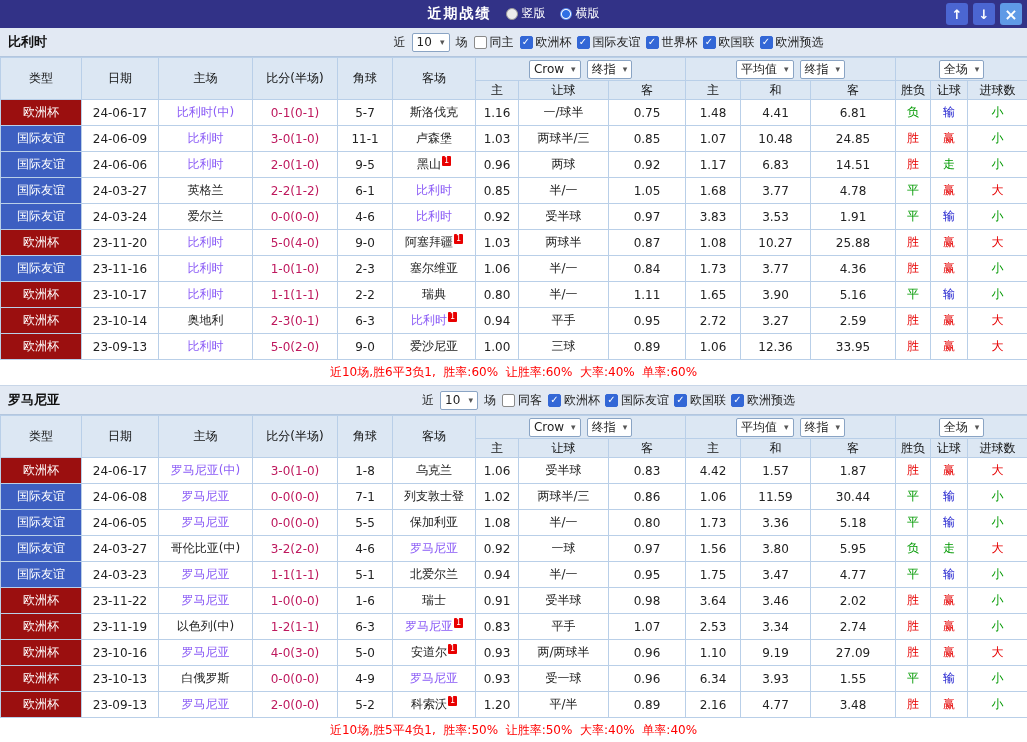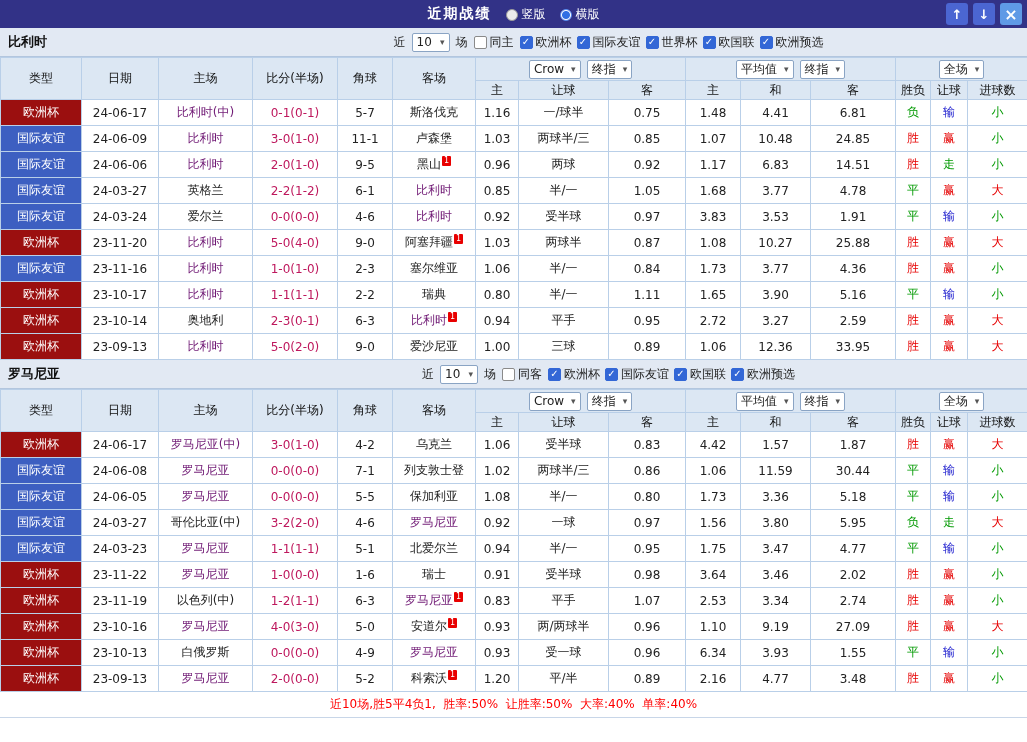--- a/index.html
+++ b/index.html
@@ -1,21 +1,21 @@
 <!DOCTYPE html>
 <html><head>
 <meta charset="utf-8">
 <style>
   *{box-sizing:border-box;margin:0;padding:0}
   html,body{width:1027px;height:742px;overflow:hidden}
   body{font-family:"DejaVu Sans","Liberation Sans",sans-serif;font-size:12px;background:#fff;color:#222}
 
   
   .titlebar{height:28px;background:#323287;position:relative;display:flex;align-items:center;justify-content:center;color:#fff}
-  .tb-center{display:flex;align-items:flex-end;gap:14px}
+  .tb-center{display:flex;align-items:flex-start;gap:14px}
   .tb-title{font-size:14px;font-weight:bold;letter-spacing:2px}
   .radio{display:inline-flex;align-items:center;gap:4px;cursor:pointer;font-size:12px}
   .rd{width:12px;height:12px;border-radius:50%;background:#ececec;border:1px solid #9a9a9a;display:inline-block}
   .rd.on{background:radial-gradient(circle,#2f6fe4 0 3.5px,#fff 4.5px);border-color:#5b8ff2}
   .tb-right{position:absolute;right:5px;top:3px;display:flex;gap:5px}
   .tbtn{width:22px;height:22px;border-radius:3px;background:#4b66d2;color:#fff;display:flex;align-items:center;justify-content:center;font-weight:bold;font-size:13px;cursor:pointer}
   .tbtn.close{background:#5f9ae6;font-size:16px}
 
   
   .sec-header{height:29px;background:#e2e9f3;border-bottom:1px solid #b3c6de;display:flex;align-items:center}
@@ -32,21 +32,21 @@
   table{width:1027px;border-collapse:collapse;table-layout:fixed}
   th,td{border:1px solid #b9cfe8;text-align:center;overflow:hidden;white-space:nowrap;padding:0}
   thead th{background:#dce7f3;font-weight:normal;color:#111}
   tr.h1 th{height:23px}
   tr.h2 th{height:19px}
   tbody td{height:26px;background:#fff;color:#222}
   .ddwrap{display:flex;align-items:flex-end;justify-content:center;gap:6px}
   td.badge{color:#fff}
   td.badge.cup{background:#9b0f0f}
   td.badge.friendly{background:#3d5fc1}
-  .tname.green{color:#701a75}
+  .tname.green{color:#8b5cf6}
   td.score{color:#be185d}
   sup.card{display:inline-block;background:#e80000;color:#fff;font-size:8px;line-height:10px;padding:0 2px;margin-left:1px;vertical-align:super;border-radius:1px}
   .res-red{color:#e60000}
   .res-green{color:#009900}
   .res-blue{color:#1515cc}
   .summary{height:26px;display:flex;align-items:center;justify-content:center;color:#ff0000;border-bottom:1px solid #c8d6e8;white-space:pre}
 </style>
 </head>
 <body>
 
@@ -350,20 +350,21 @@
           <td>0.89</td>
           <td>1.06</td>
           <td>12.36</td>
           <td>33.95</td>
           <td class="res-red">胜</td>
           <td class="res-red">赢</td>
           <td class="res-red">大</td>
         </tr>
       </tbody>
   </table>
+  <div class="summary">近10场,胜6平3负1,  胜率:60%  让胜率:60%  大率:40%  单率:60%</div>
 </section>
 
 <section>
   <div class="sec-header">
     <span class="team-name">罗马尼亚</span>
     <div class="filters">
       <span>近</span>
       <span class="select count-select">
           <span>10</span>
           <span class="sel-arrow">▾</span>
@@ -463,21 +464,21 @@
         <th>让球</th>
         <th>进球数</th>
       </tr>
     </thead>
     <tbody>
         <tr>
           <td class="badge cup">欧洲杯</td>
           <td>24-06-17</td>
           <td><span class="tname green">罗马尼亚(中)</span></td>
           <td class="score">3-0(1-0)</td>
-          <td>4-2</td>
+          <td>1-8</td>
           <td><span class="tname">乌克兰</span></td>
           <td>1.06</td>
           <td>受半球</td>
           <td>0.83</td>
           <td>4.42</td>
           <td>1.57</td>
           <td>1.87</td>
           <td class="res-red">胜</td>
           <td class="res-red">赢</td>
           <td class="res-red">大</td>

